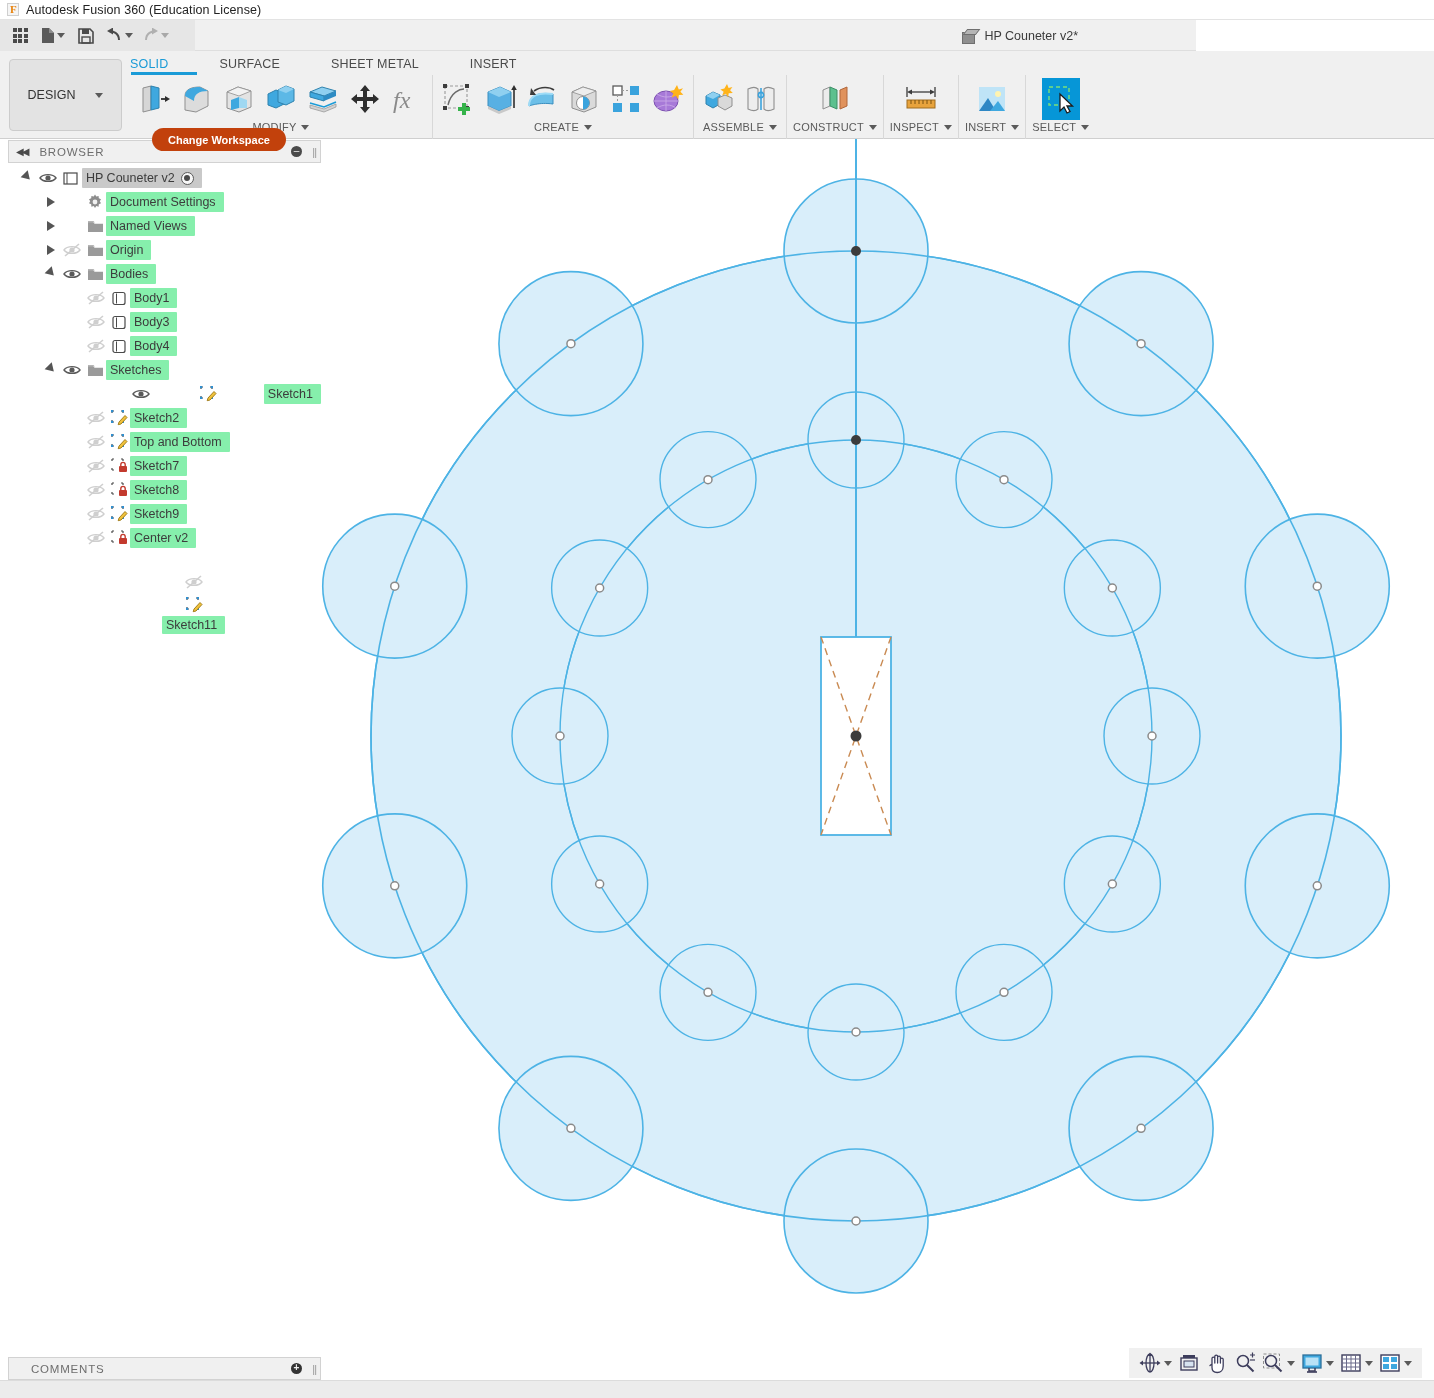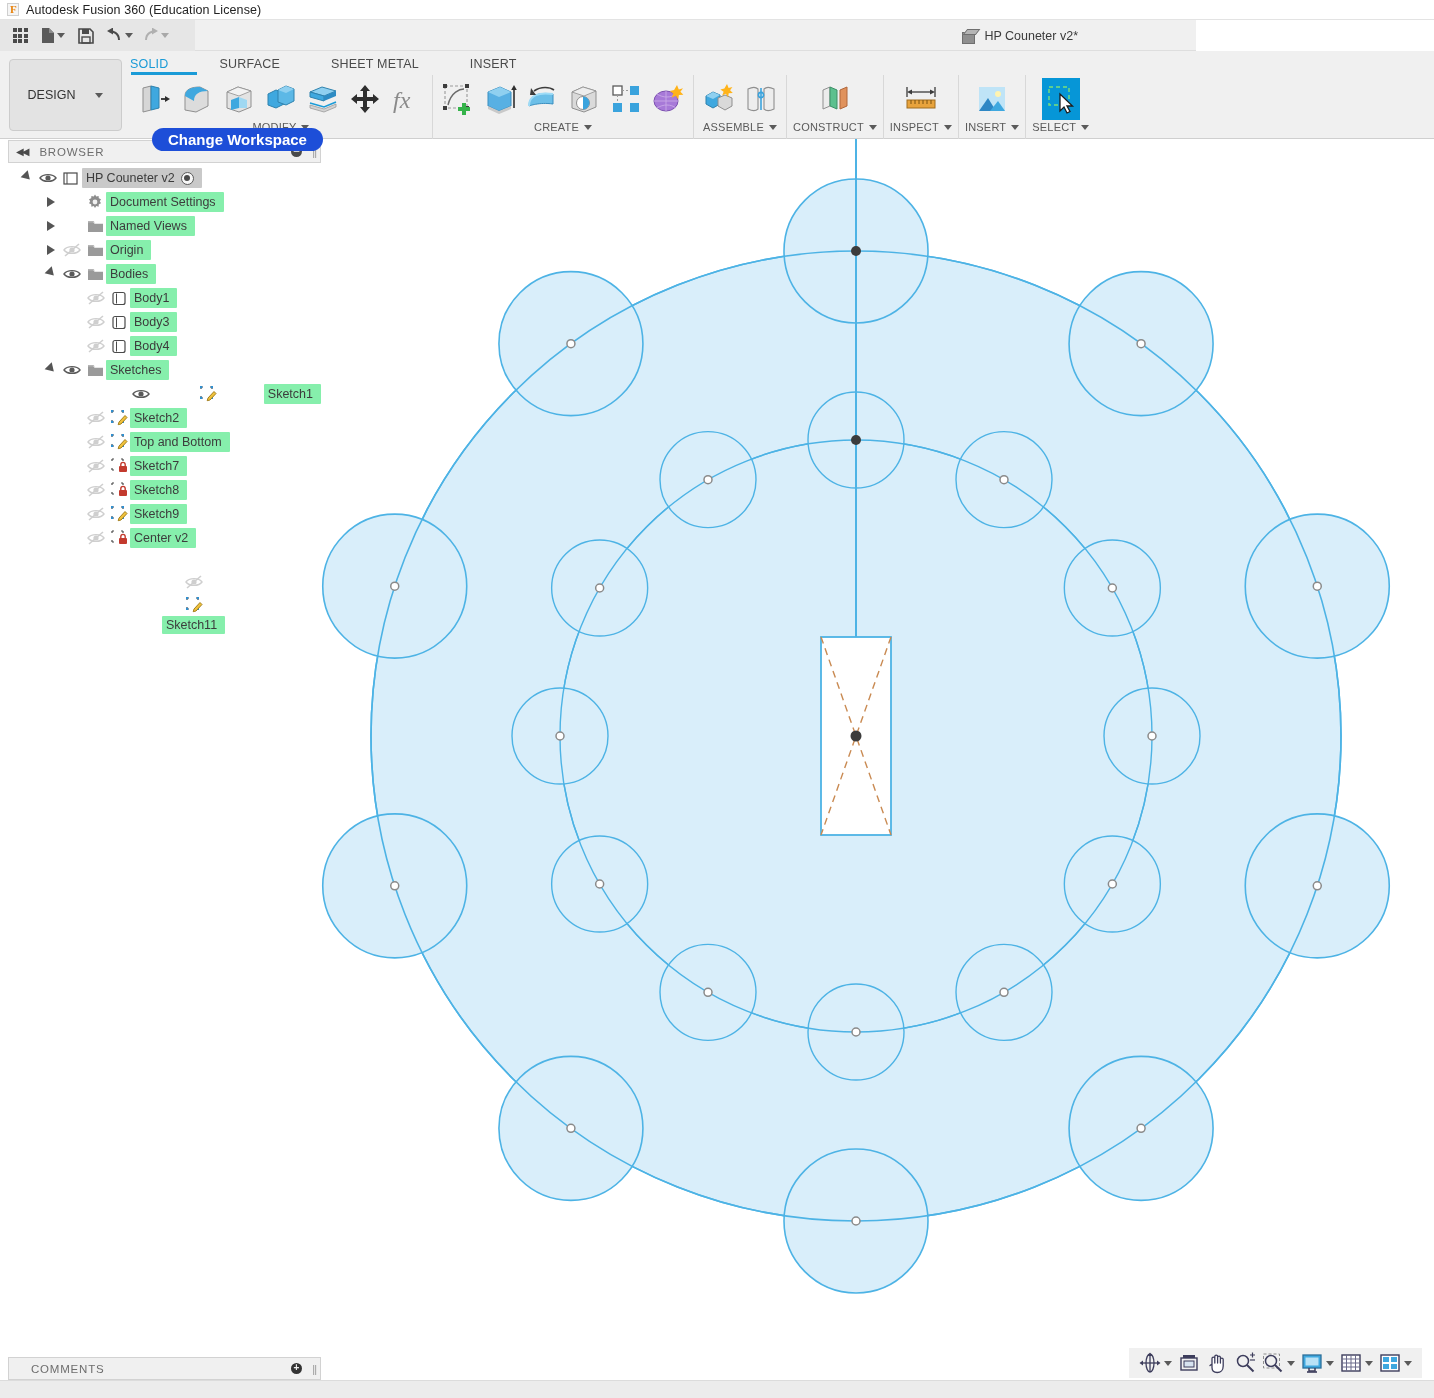--- a/index.html
+++ b/index.html
@@ -95,23 +95,23 @@
   .panel-label{
     font-size:11px; color:#5a5a5a; display:flex; align-items:center; gap:3px;
     margin-top:1px; letter-spacing:.2px;
   }
   .tool{ width:38px;height:42px;display:flex;align-items:center;justify-content:center;cursor:default; }
   .tool.sel{ background:#0696d7; }
 
   
   .tooltip{
     position:absolute; left:152px; top:128px; height:23px;
-    background:#1d4ed8; color:#ffffff; border-radius:12px;
+    background:#c2410c; color:#ffffff; border-radius:12px;
     display:flex; align-items:center; padding:0 16px;
-    font-size:15px; font-weight:bold; z-index:60; white-space:nowrap;
+    font-size:11px; font-weight:bold; z-index:60; white-space:nowrap;
   }
 
   
   .browser{
     position:absolute; left:8px; top:140px; width:313px; height:23px;
     background:#f0f0f0; border:1px solid #d2d2d2;
     display:flex; align-items:center; z-index:20;
   }
   .browser-collapse{ margin-left:7px; color:#4a4a4a; font-size:10px; letter-spacing:-2px; }
   .browser-title{ margin-left:12px; font-size:11.5px; color:#6d6d6d; letter-spacing:.8px; }

